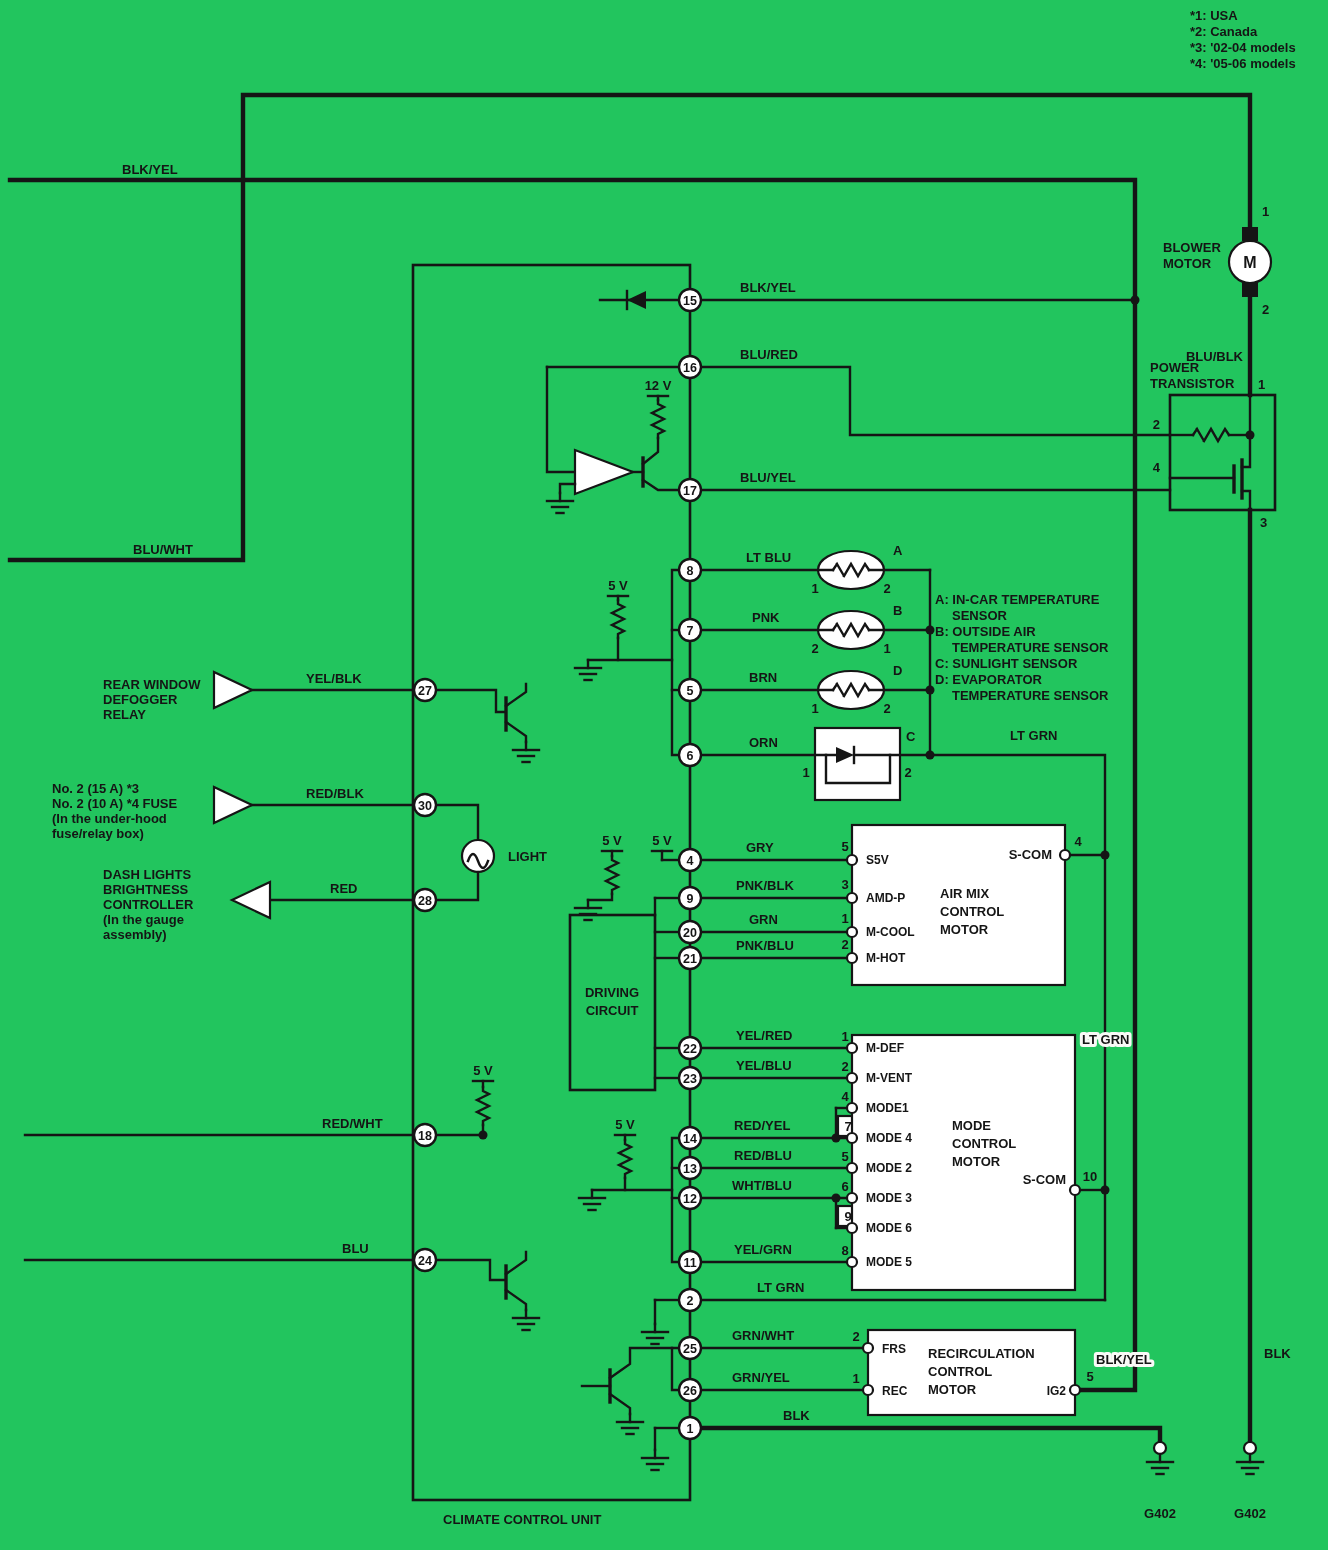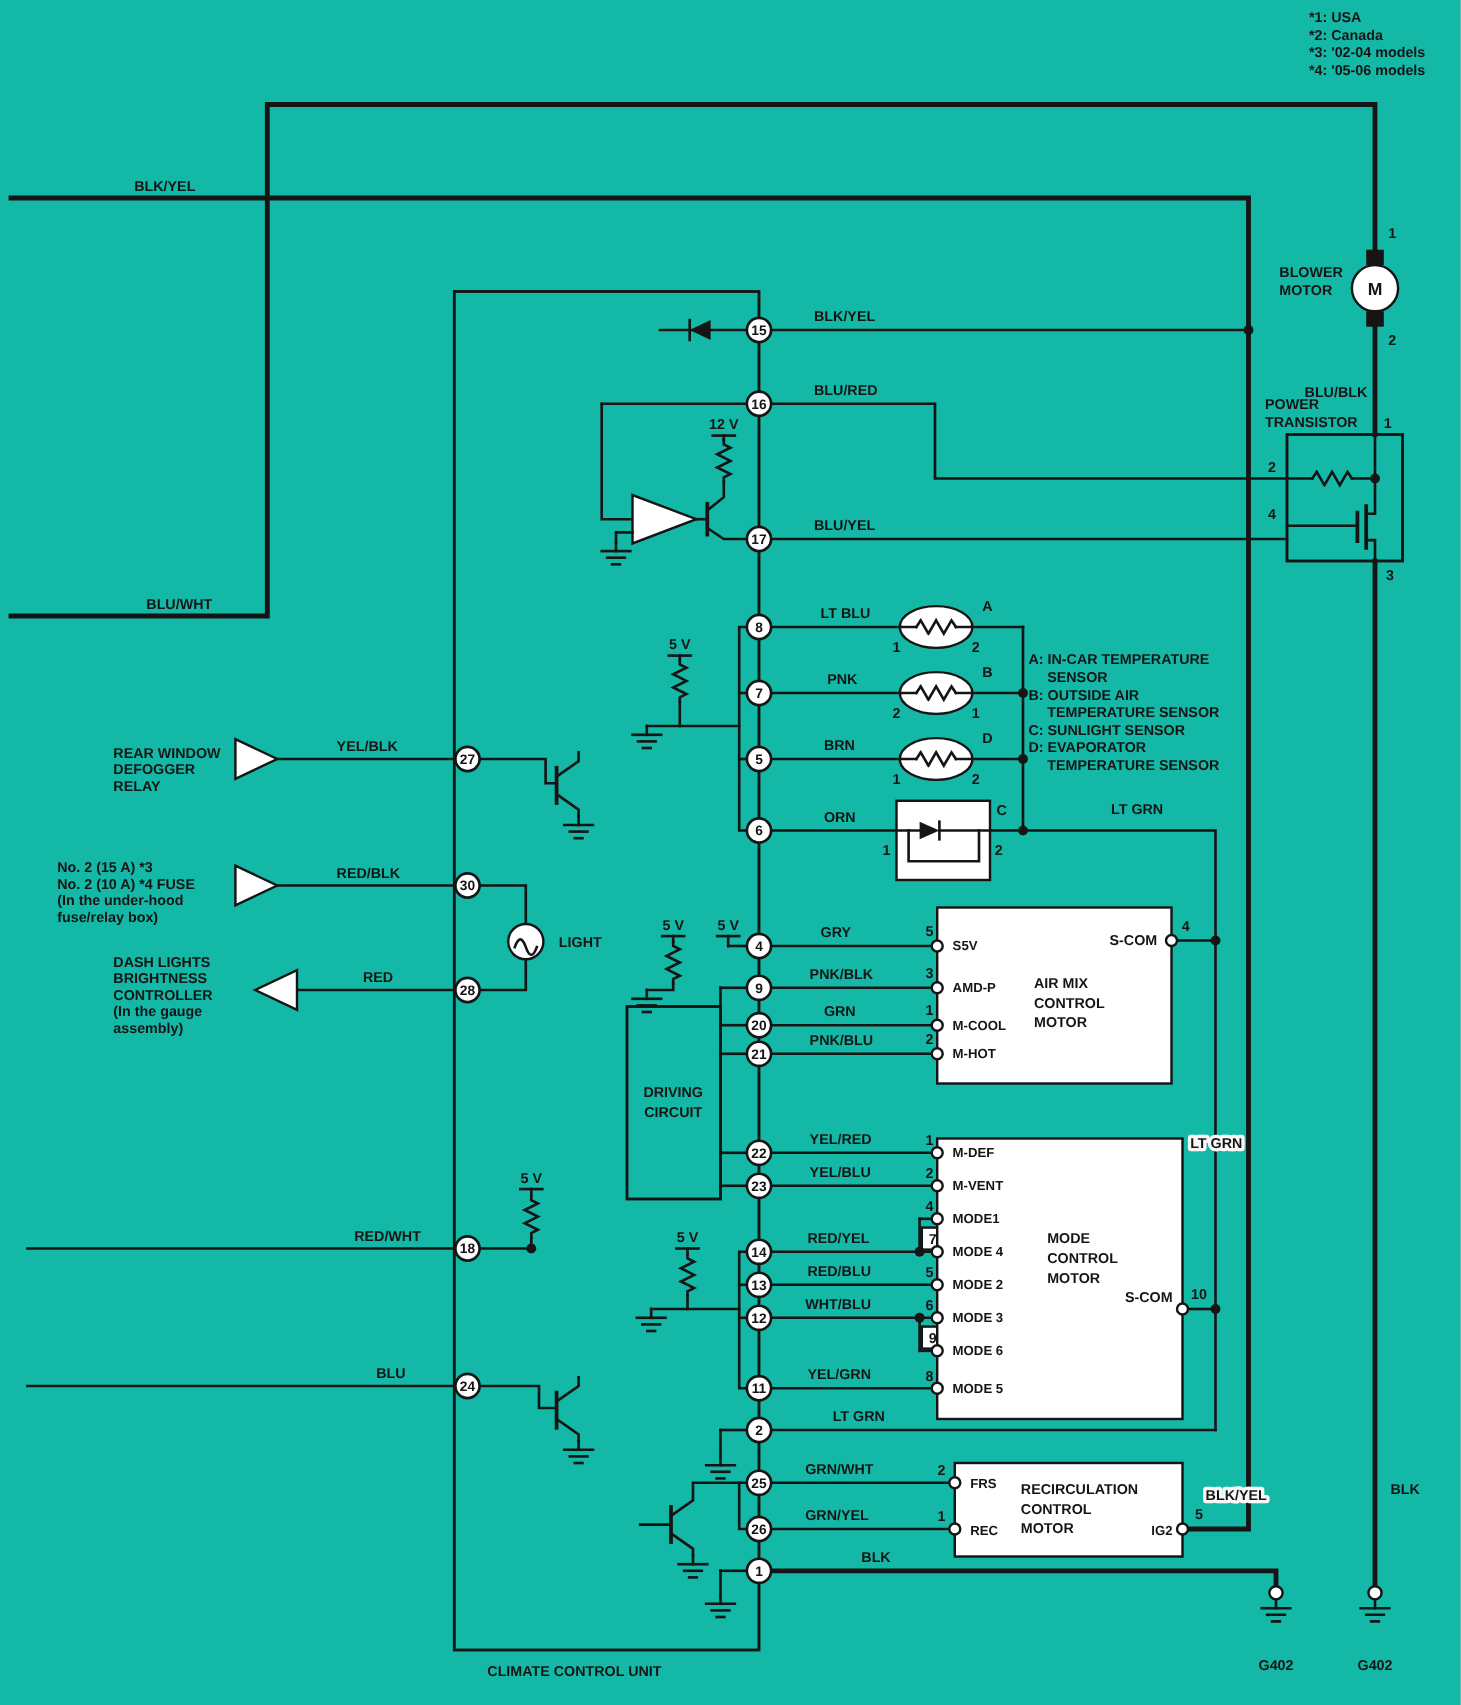--- a/index.html
+++ b/index.html
@@ -1,16 +1,16 @@
 <!DOCTYPE html>
 <html><head>
 <meta charset="utf-8">
 <style>
   html,body{margin:0;padding:0;background:#ddd;}
-  .stage{width:1328px;height:1550px;background:#14b8a6;position:relative;overflow:hidden;}
+  .stage{width:1328px;height:1550px;background:#22c55e;position:relative;overflow:hidden;}
   svg{display:block;}
   .t{font-family:"Liberation Sans","DejaVu Sans",sans-serif;font-weight:bold;font-size:13px;fill:#151515;}
   .s{font-size:12px;}
   .m{font-size:16px;}
   .pn{font-size:12.5px;}
   .halo{paint-order:stroke;stroke:#faf9f7;stroke-width:6px;stroke-linejoin:round;}
   .w{fill:none;stroke:#151515;stroke-width:2.4;stroke-linecap:square;}
   .w3{fill:none;stroke:#151515;stroke-width:3.4;stroke-linecap:square;}
   .wt{fill:none;stroke:#151515;stroke-width:4.4;stroke-linecap:square;}
   .box2{fill:none;stroke:#151515;stroke-width:2.6;}

